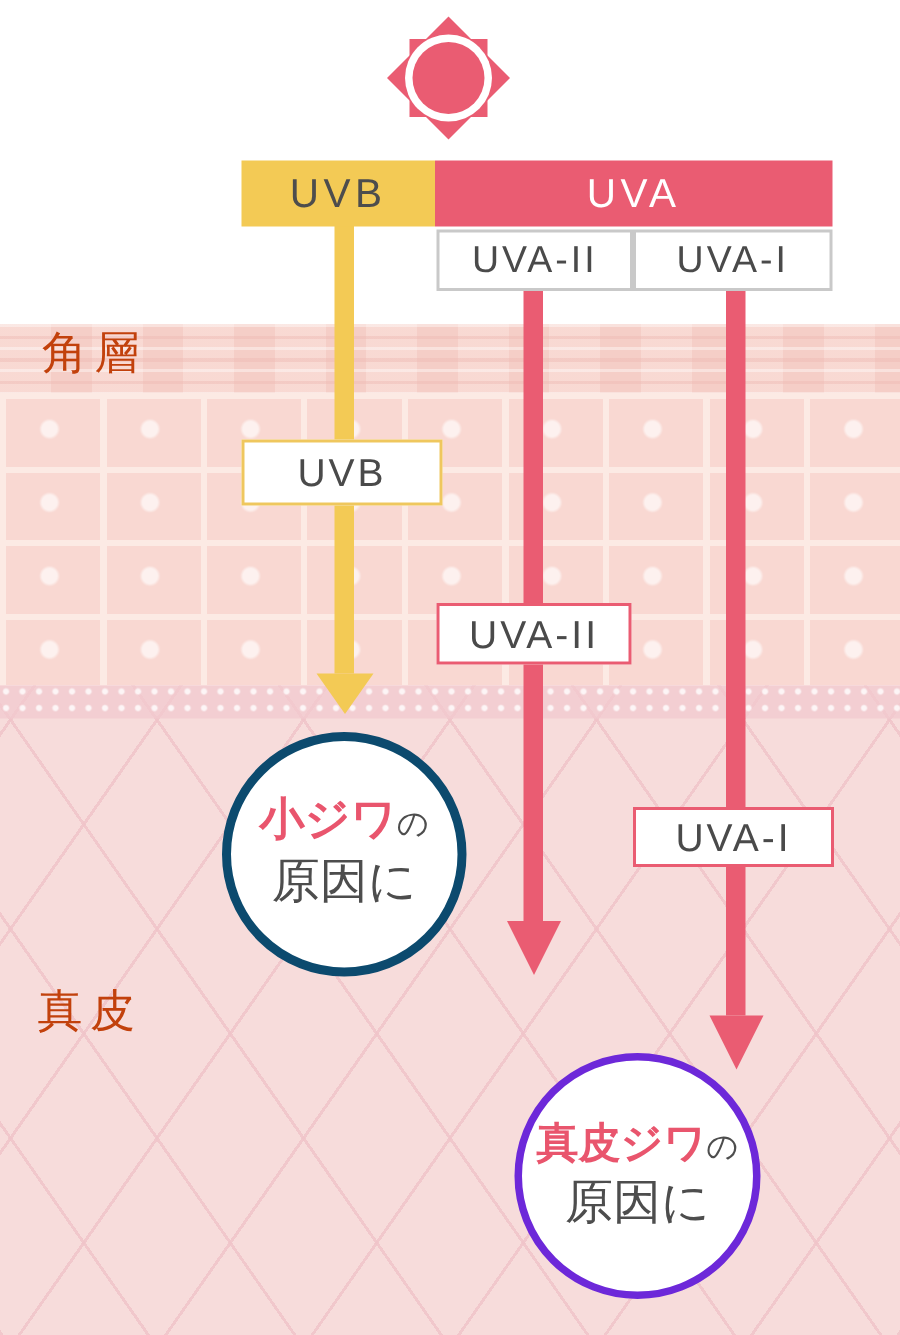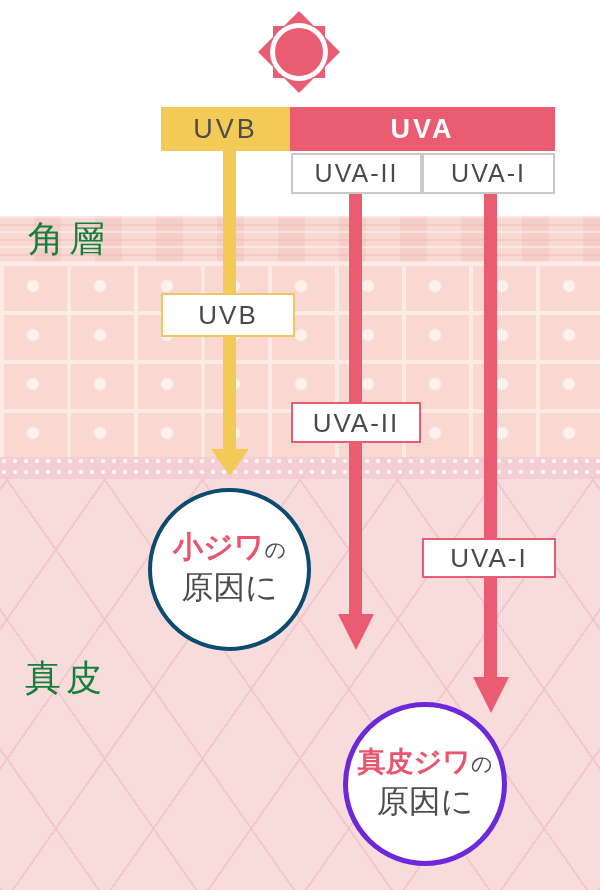--- a/index.html
+++ b/index.html
@@ -35,30 +35,30 @@
       repeating-linear-gradient(-55deg, rgba(240,196,201,0.85) 0 2px, rgba(0,0,0,0) 2px 80px);
   }
   .dermis-top-band{
     left:0;top:457px;width:600px;height:22px;
     background-color:rgba(242,202,207,0.75);
     background-image:radial-gradient(circle at 4px 4px, rgba(255,255,255,0.8) 1.5px, rgba(255,255,255,0) 2.6px);
     background-size:11px 11px;
   }
 
   .layer-label{
-    color:#15803d;font-size:36px;letter-spacing:5px;line-height:1;z-index:5;
+    color:#c2410c;font-size:30px;letter-spacing:5px;line-height:1;z-index:5;
   }
 
   
   .bar{display:flex;align-items:center;justify-content:center;z-index:4;}
   .bar-uvb{left:161px;top:107px;width:129px;height:44px;background:#F3CA55;}
   .bar-uva{left:290px;top:107px;width:265px;height:44px;background:#EA5C72;}
   .bar-label{font-size:27px;letter-spacing:3px;line-height:1;}
   .bar-uvb .bar-label{color:#4D4D4D;}
-  .bar-uva .bar-label{color:#ffffff;font-weight:bold;}
+  .bar-uva .bar-label{color:#ffffff;}
 
   .sub-box{
     background:#ffffff;border:2px solid #C9C9C9;box-sizing:border-box;
     display:flex;align-items:center;justify-content:center;z-index:4;
   }
   .sub-box-uva2{left:291px;top:153px;width:131px;height:41px;}
   .sub-box-uva1{left:422px;top:153px;width:133px;height:41px;}
   .sub-box .sub-label{font-size:25px;color:#4A4A4A;letter-spacing:2px;line-height:1;}
 
   
@@ -82,21 +82,21 @@
   .ray-box-uvb{left:161px;top:293px;width:134px;height:44px;border:2px solid #EFC75E;}
   .ray-box-uva2{left:291px;top:402px;width:130px;height:41px;border:2px solid #EA5C72;}
   .ray-box-uva1{left:422px;top:538px;width:134px;height:40px;border:2px solid #EA5C72;}
 
   
   .result-circle{
     background:#ffffff;border-radius:50%;box-sizing:border-box;z-index:7;
     display:flex;flex-direction:column;align-items:center;justify-content:center;
     text-align:center;
   }
-  .circle-kojiwa{left:148px;top:488px;width:163px;height:163px;border:4px solid #0c4a6e;}
+  .circle-kojiwa{left:148px;top:488px;width:163px;height:163px;border:6px solid #0c4a6e;}
   .circle-shinpijiwa{left:343px;top:702px;width:164px;height:164px;border:5px solid #6d28d9;}
   .circle-line1{line-height:1.15;white-space:nowrap;}
   .circle-emphasis{color:#E9556D;font-weight:bold;font-size:30px;}
   .circle-shinpijiwa .circle-emphasis{font-size:28px;}
   .circle-suffix{color:#4D4D4D;font-size:21px;}
   .circle-line2{color:#4D4D4D;font-size:32px;line-height:1.3;margin-top:3px;}
 
   .sun{left:256px;top:9px;width:86px;height:86px;z-index:4;}
 </style>
 </head>

